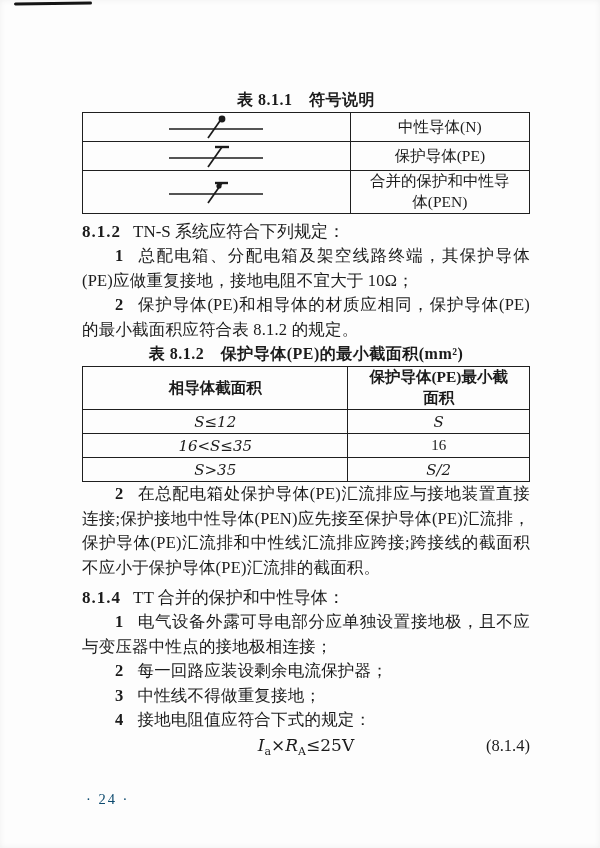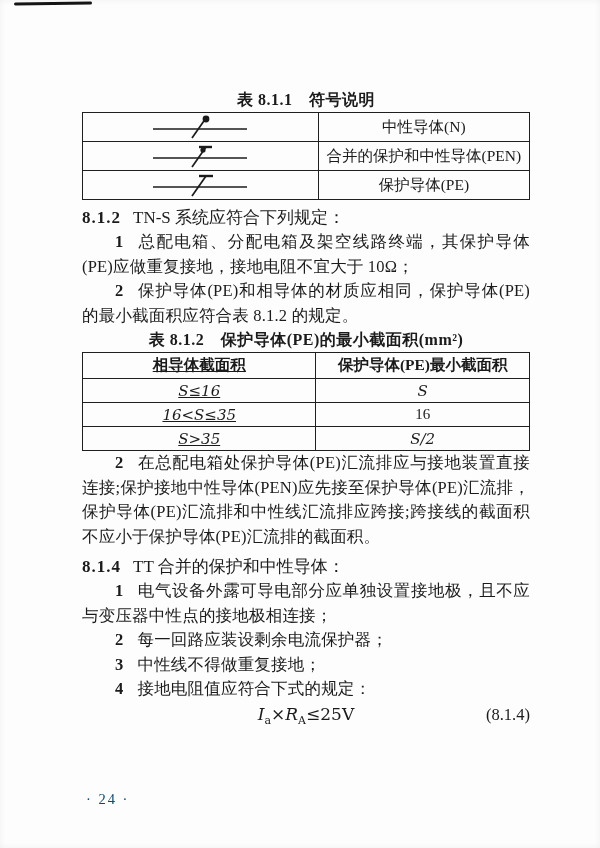--- a/index.html
+++ b/index.html
@@ -24,26 +24,26 @@
     position:absolute;left:82px;top:90px;width:448px;
   }
   .caption{
     font-size:16px;font-weight:bold;text-align:center;
     line-height:20px;margin:0 0 2px 0;letter-spacing:0.5px;
   }
   table{
     width:448px;border-collapse:collapse;table-layout:fixed;
   }
   table, td, th{border:1.6px solid #1f1f1f;}
-  td, th{padding:0 0;text-align:center;vertical-align:middle;}
+  td, th{padding:0 16px;text-align:center;vertical-align:middle;}
   .t1 td{height:28px;font-size:15.5px;}
   .t1 .sym-cell{width:52.5%;}
   .t2 th{height:25px;font-size:15.5px;font-weight:bold;}
   .t2 td{height:23px;font-size:15px;}
-  .t2 .col1{width:52%;text-decoration:underline;}
+  .t2 .col1{width:52%;}
   .svar{font-style:italic;font-family:"DejaVu Serif",serif;}
   .clause{
     margin-top:5px;font-size:17px;line-height:25px;
     white-space:nowrap;
   }
   .clause .cnum{font-weight:bold;letter-spacing:1px;margin-right:12px;}
   p.item{
     margin:0;font-size:16.5px;line-height:24.5px;
     text-align:justify;text-indent:2em;
     letter-spacing:0.2px;
@@ -89,35 +89,35 @@
               <circle cx="61" cy="5" r="3.4" fill="#1b1b1b"></circle>
             </svg>
           </td>
           <td>中性导体(N)</td>
         </tr>
         <tr>
           <td class="sym-cell">
             <svg class="symbol" width="110" height="26" viewBox="0 0 110 26">
               <line x1="8" y1="15" x2="102" y2="15" stroke="#1b1b1b" stroke-width="1.7"></line>
               <line x1="47" y1="24" x2="61" y2="4" stroke="#1b1b1b" stroke-width="1.7"></line>
-              <line x1="54" y1="4" x2="67" y2="4" stroke="#1b1b1b" stroke-width="2.4"></line>
-              <circle cx="58" cy="7" r="2.6" fill="#1b1b1b"></circle>
+              <line x1="54" y1="4" x2="68" y2="4" stroke="#1b1b1b" stroke-width="2.4"></line>
             </svg>
           </td>
-          <td>合并的保护和中性导体(PEN)</td>
+          <td>保护导体(PE)</td>
         </tr>
         <tr>
           <td class="sym-cell">
             <svg class="symbol" width="110" height="26" viewBox="0 0 110 26">
               <line x1="8" y1="15" x2="102" y2="15" stroke="#1b1b1b" stroke-width="1.7"></line>
               <line x1="47" y1="24" x2="61" y2="4" stroke="#1b1b1b" stroke-width="1.7"></line>
-              <line x1="54" y1="4" x2="68" y2="4" stroke="#1b1b1b" stroke-width="2.4"></line>
+              <line x1="54" y1="4" x2="67" y2="4" stroke="#1b1b1b" stroke-width="2.4"></line>
+              <circle cx="58" cy="7" r="2.6" fill="#1b1b1b"></circle>
             </svg>
           </td>
-          <td>保护导体(PE)</td>
+          <td>合并的保护和中性导体(PEN)</td>
         </tr>
       </tbody>
     </table>
 
     <div class="clause">
       <span class="cnum">8.1.2</span><span>TN-S 系统应符合下列规定：</span>
     </div>
     <p class="item">
       <span class="inum">1</span><span>总配电箱、分配电箱及架空线路终端，其保护导体(PE)应做重复接地，接地电阻不宜大于 10Ω；</span>
     </p>
@@ -126,21 +126,21 @@
     </p>
 
     <div class="caption caption2-wrap">表 8.1.2　保护导体(PE)的最小截面积(mm²)</div>
     <table class="t2">
       <tbody>
         <tr>
           <th class="col1">相导体截面积</th>
           <th>保护导体(PE)最小截面积</th>
         </tr>
         <tr>
-          <td class="col1 svar">S≤16</td>
+          <td class="col1 svar">S≤12</td>
           <td class="svar">S</td>
         </tr>
         <tr>
           <td class="col1 svar">16&lt;S≤35</td>
           <td>16</td>
         </tr>
         <tr>
           <td class="col1 svar">S&gt;35</td>
           <td class="svar">S/2</td>
         </tr>

